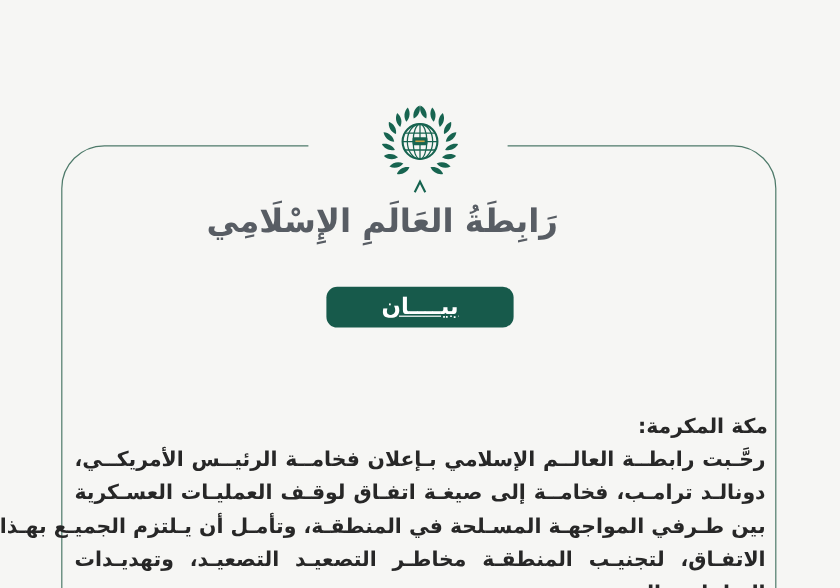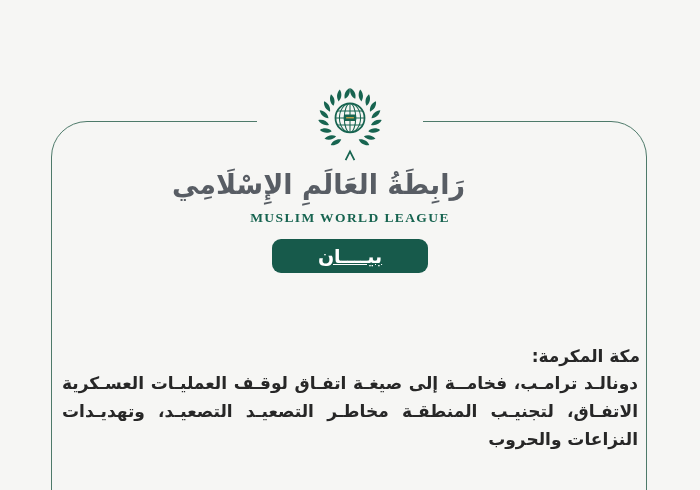--- a/index.html
+++ b/index.html
@@ -113,27 +113,28 @@
         <line x1="32" y1="36" x2="68" y2="36"></line>
         <line x1="32" y1="44" x2="68" y2="44"></line>
       </g>
     </g>
     <rect x="43" y="32" width="14" height="7.5" rx="1.4" fill="currentColor"></rect>
     <rect x="45.6" y="35" width="8.8" height="1.5" fill="#cfa348"></rect>
   </svg>
 
   <div class="calligraphy">رَابِطَةُ العَالَمِ الإِسْلَامِي</div>
 
-  <div class="latin-name">MUSLIM WORLD LEAGUE</div>
 
   <div class="banner">
     <span>بيــــان</span>
   </div>
 
   <div class="location">مكة المكرمة:</div>
 
   <div class="paragraph">
+    <div class="line">رحَّـبت رابطــة العالــم الإسلامي بـإعلان فخامــة الرئيــس الأمريكــي،</div>
     <div class="line">دونالـد ترامـب، فخامــة إلى صيغـة اتفـاق لوقـف العمليـات العسـكرية</div>
+    <div class="line">بين طـرفي المواجهـة المسـلحة في المنطقـة، وتأمـل أن يـلتزم الجميـع بهـذا</div>
     <div class="line">الاتفـاق، لتجنيـب المنطقـة مخاطـر التصعيـد التصعيـد، وتهديـدات</div>
     <div class="line last">النزاعات والحروب</div>
   </div>
 
 </div>
 
 </body></html>

